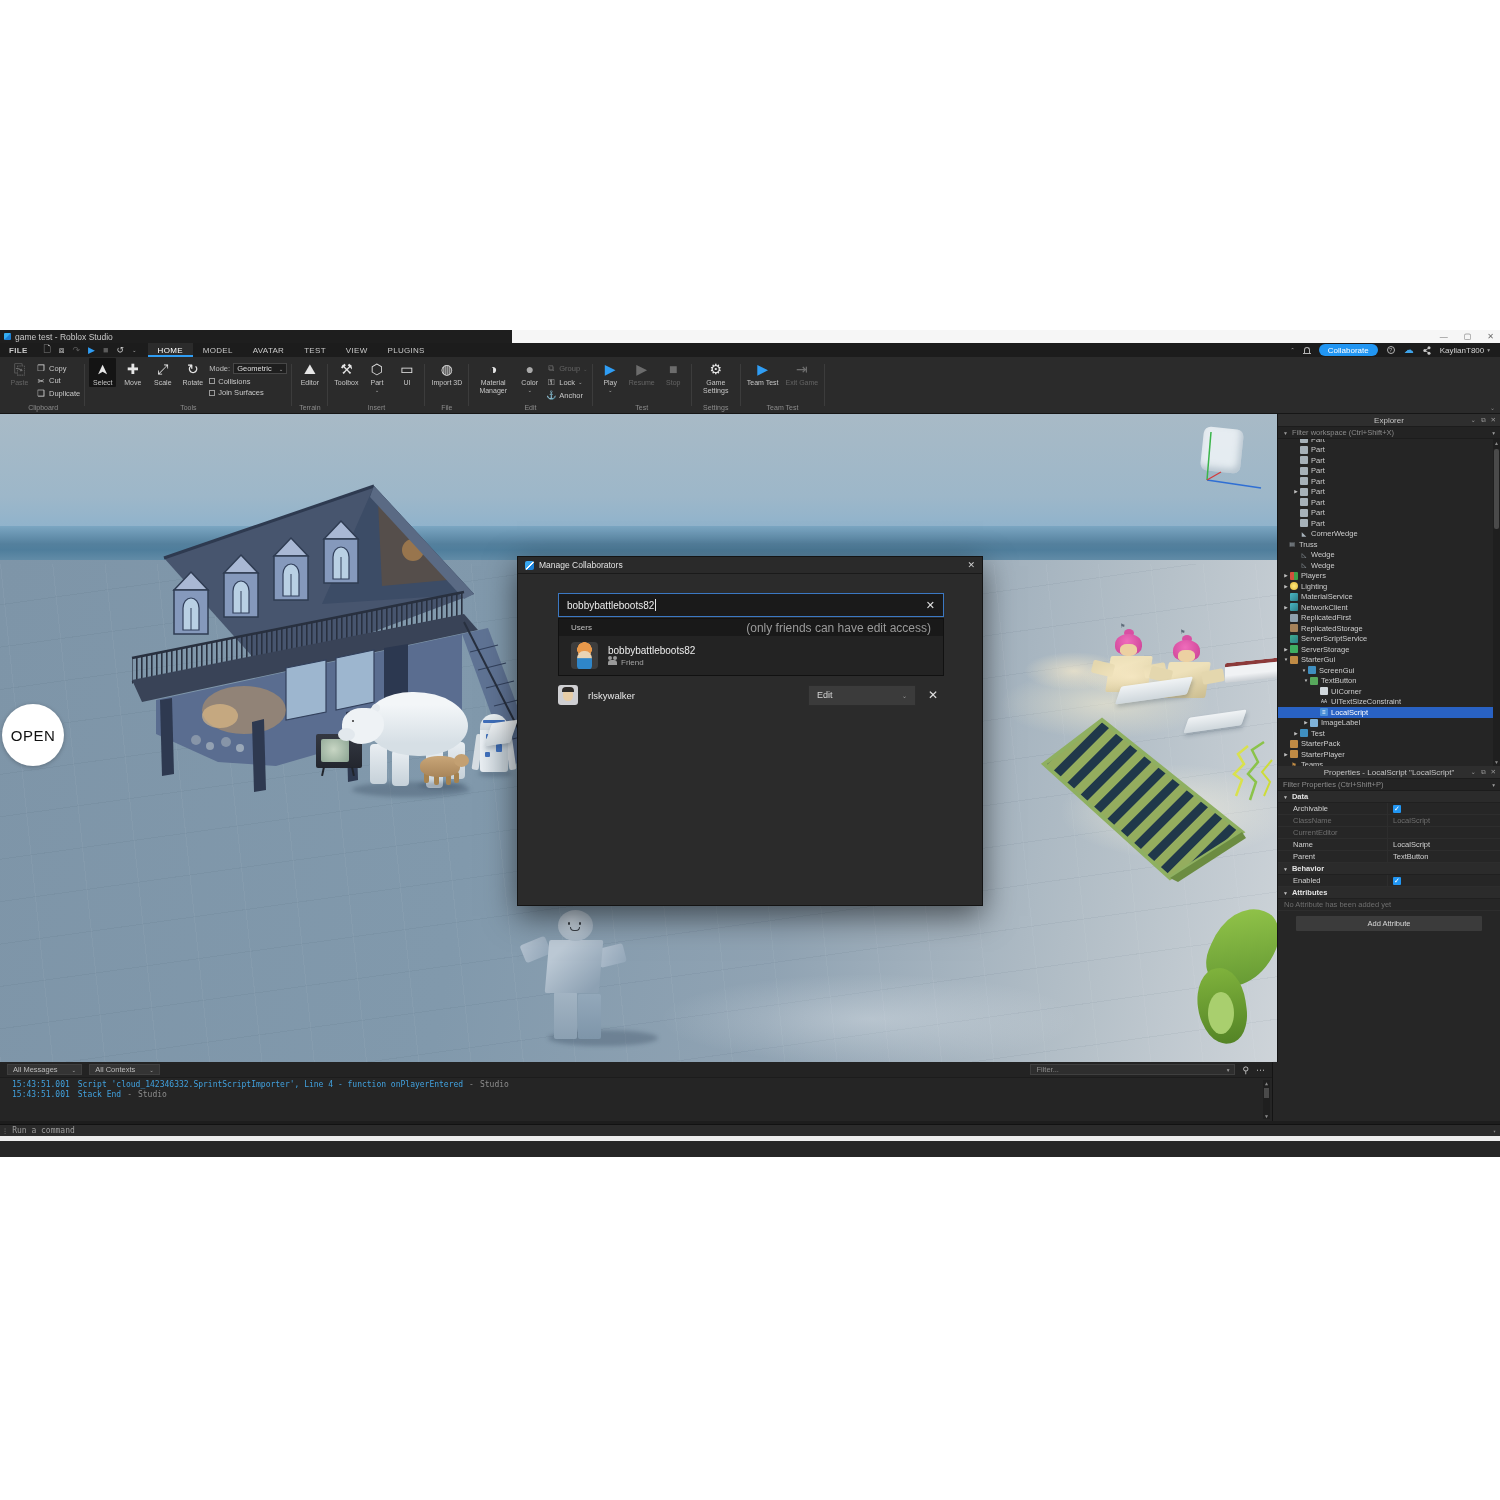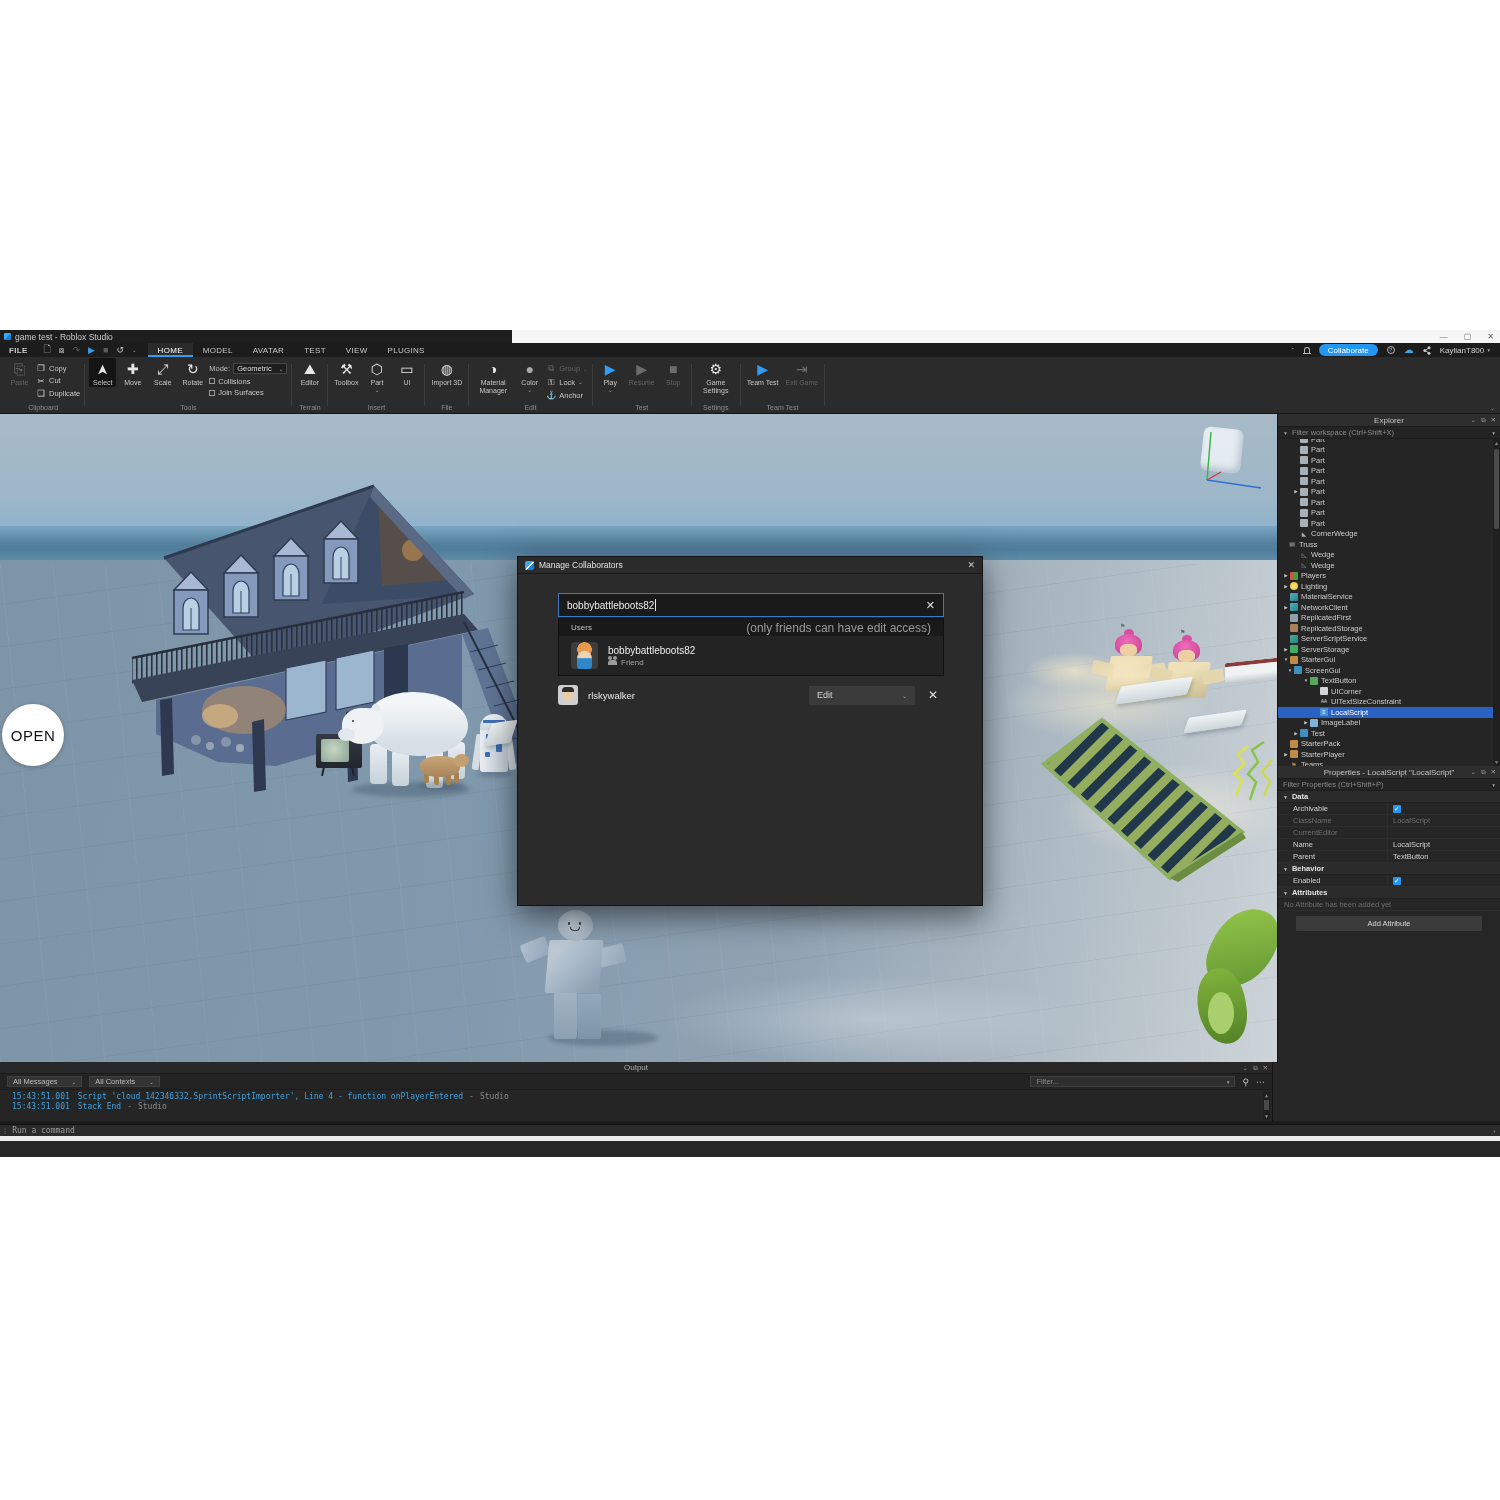--- a/index.html
+++ b/index.html
@@ -791,21 +791,21 @@
             <div class="trow" style="padding-left: 4px;">
               <span class="tarrow">▶</span>
               <span class="ticon" style="background: rgb(63, 174, 98);"></span>
               <span>ServerStorage</span>
             </div>
             <div class="trow" style="padding-left: 4px;">
               <span class="tarrow">▼</span>
               <span class="ticon" style="background: rgb(192, 139, 69);"></span>
               <span>StarterGui</span>
             </div>
-            <div class="trow" style="padding-left: 8px;">
+            <div class="trow" style="padding-left: 22px;">
               <span class="tarrow">▼</span>
               <span class="ticon" style="background: rgb(63, 143, 192);"></span>
               <span>ScreenGui</span>
             </div>
             <div class="trow" style="padding-left: 24px;">
               <span class="tarrow">▼</span>
               <span class="ticon" style="background: rgb(87, 168, 92);"></span>
               <span>TextButton</span>
             </div>
             <div class="trow" style="padding-left: 34px;">
@@ -910,28 +910,20 @@
           </div>
           <div class="pnote">No Attribute has been added yet</div>
           <div class="addattr">Add Attribute</div>
         </div>
       <div class="rp-fill"></div>
     </div>
   </div>
 
   <div class="bottomarea">
     <div class="output">
-      <div class="out-head">
-        <span>Output</span>
-        <span class="picons">
-            <span>⌄</span>
-            <span>⧉</span>
-            <span>✕</span>
-          </span>
-      </div>
       <div class="out-toolbar">
         <span class="out-dd">
             <span>All Messages</span>
             <span class="caret">⌄</span>
           </span>
         <span class="out-dd">
             <span>All Contexts</span>
             <span class="caret">⌄</span>
           </span>
         <span class="out-filter">

